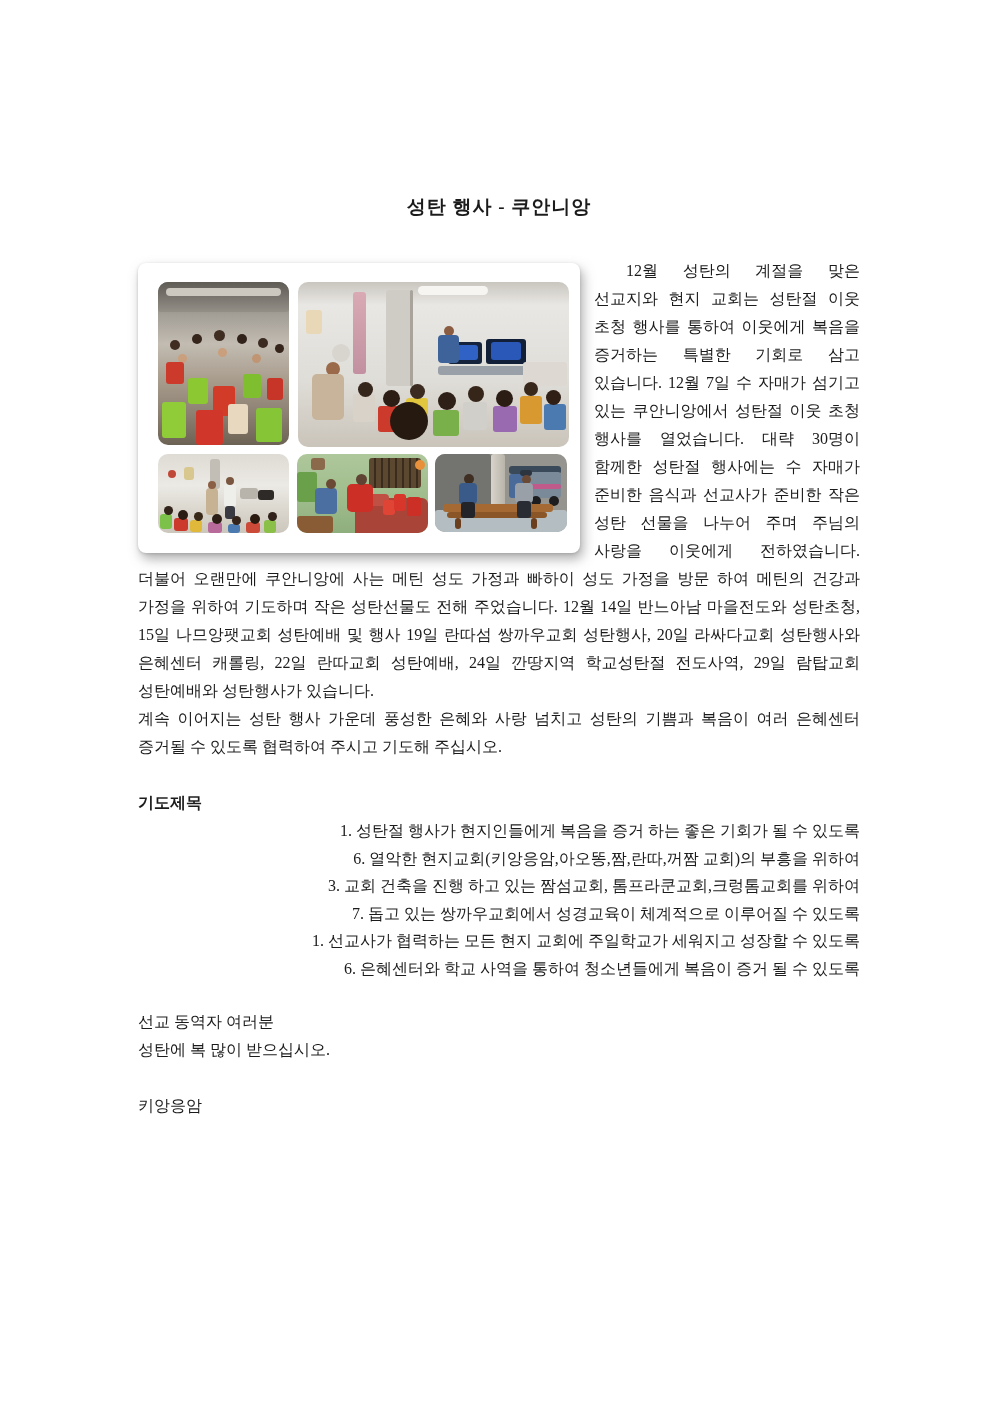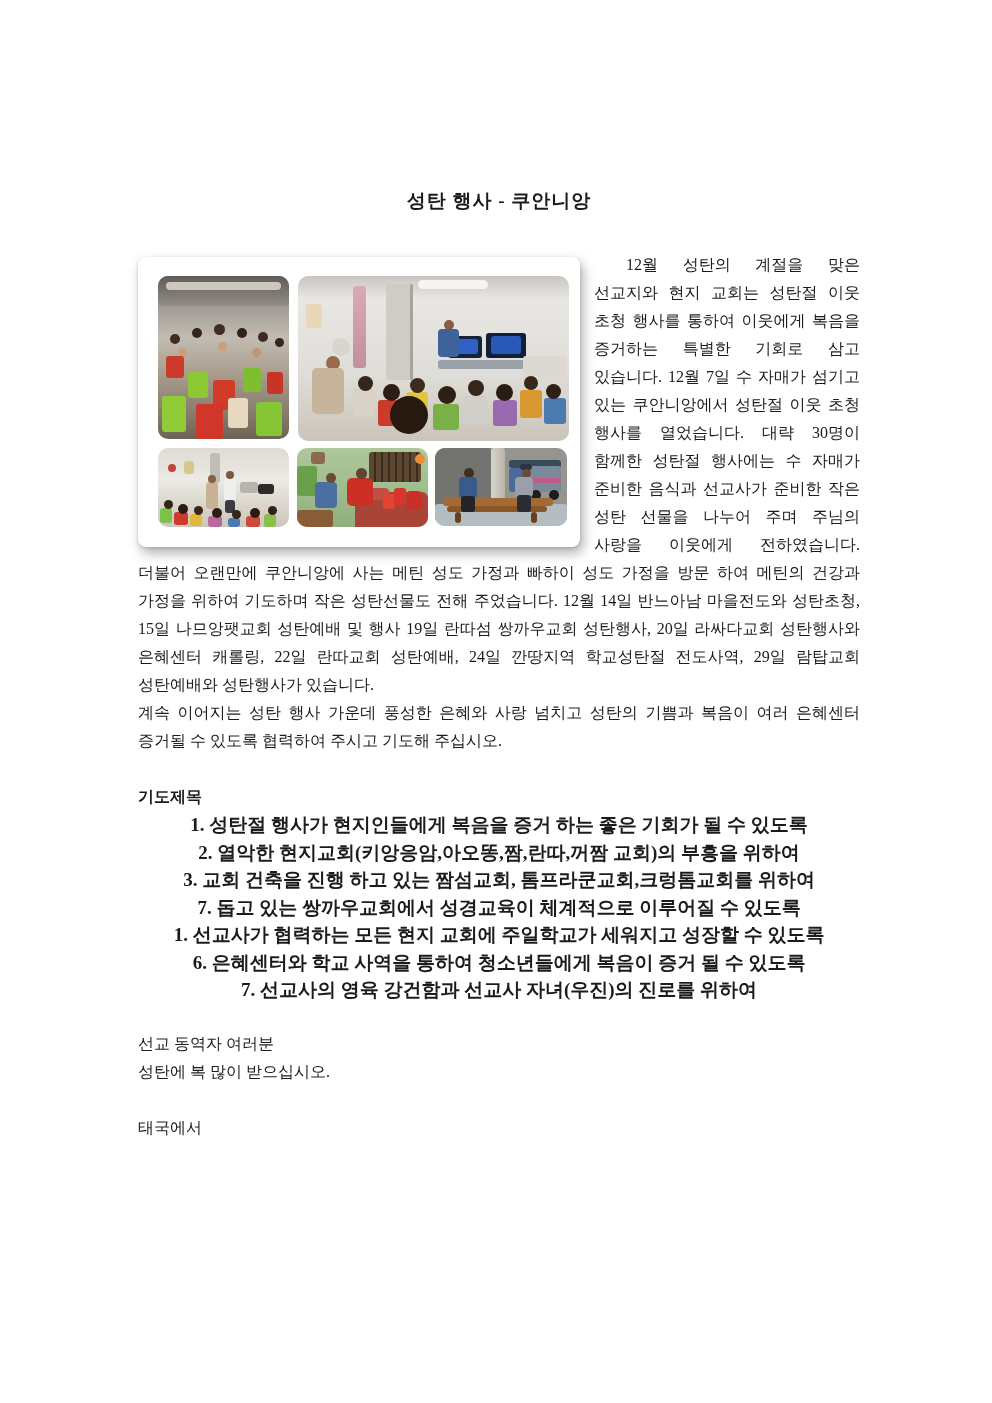--- a/index.html
+++ b/index.html
@@ -1,28 +1,28 @@
 <!DOCTYPE html>
 <html lang="ko"><head>
 <meta charset="utf-8">
 <style>
   html,body{margin:0;padding:0;background:#ffffff;}
   body{width:992px;height:1403px;position:relative;
        font-family:"Liberation Serif","DejaVu Serif",serif;
        color:#1b1b1b;-webkit-font-smoothing:antialiased;}
   .page{position:absolute;left:0;top:0;width:992px;height:1403px;background:#fff;overflow:hidden;}
-  .content{position:absolute;left:138px;top:188px;width:722px;}
+  .content{position:absolute;left:138px;top:194px;width:722px;}
   .title{margin:0 0 37px 0;text-align:center;font-size:19px;font-weight:bold;
          letter-spacing:1px;line-height:26px;}
   .para{margin:0;font-size:16px;line-height:28px;text-align:justify;
         word-break:keep-all;overflow-wrap:break-word;}
   .indent{text-indent:32px;}
   .prayer-heading{margin:28px 0 0 0;font-size:16px;font-weight:bold;line-height:28px;}
   .prayer-list{margin:0;}
-  .prayer-item{font-size:19px;line-height:27.5px;text-align:center;font-weight:bold;}
+  .prayer-item{font-size:16px;line-height:27.5px;text-align:right;}
   .closing{margin-top:26px;}
   .closing .line{font-size:16px;line-height:28px;min-height:28px;}
 
   
   .collage{float:left;width:442px;height:290px;margin:6px 14px 10px 0;
            background:#ffffff;border-radius:8px;position:relative;
            box-shadow:3px 6px 12px rgba(110,110,110,.55),0 1px 3px rgba(150,150,150,.4);}
   .ph{position:absolute;border-radius:10px;overflow:hidden;}
   .ph i{position:absolute;display:block;}
   .rd{border-radius:50% !important;}
@@ -174,29 +174,28 @@
         <i style="left:82px;top:47px;width:14px;height:17px;background:#2a2c34"></i>
       </div>
     </div>
 
     <p class="para indent">12월 성탄의 계절을 맞은 선교지와 현지 교회는 성탄절 이웃 초청 행사를 통하여 이웃에게 복음을 증거하는 특별한 기회로 삼고 있습니다. 12월 7일 수 자매가 섬기고 있는 쿠안니앙에서 성탄절 이웃 초청 행사를 열었습니다. 대략 30명이 함께한 성탄절 행사에는 수 자매가 준비한 음식과 선교사가 준비한 작은 성탄 선물을 나누어 주며 주님의 사랑을 이웃에게 전하였습니다. 더불어 오랜만에 쿠안니앙에 사는 메틴 성도 가정과 빠하이 성도 가정을 방문 하여 메틴의 건강과 가정을 위하여 기도하며 작은 성탄선물도 전해 주었습니다. 12월 14일 반느아남 마을전도와 성탄초청, 15일 나므앙팻교회 성탄예배 및 행사 19일 란따섬 쌍까우교회 성탄행사, 20일 라싸다교회 성탄행사와 은혜센터 캐롤링, 22일 란따교회 성탄예배, 24일 깐땅지역 학교성탄절 전도사역, 29일 람탑교회 성탄예배와 성탄행사가 있습니다.</p>
     <p class="para">계속 이어지는 성탄 행사 가운데 풍성한 은혜와 사랑 넘치고 성탄의 기쁨과 복음이 여러 은혜센터 증거될 수 있도록 협력하여 주시고 기도해 주십시오.</p>
 
     <h2 class="prayer-heading">기도제목</h2>
     <div class="prayer-list">
       <div class="prayer-item">1. 성탄절 행사가 현지인들에게 복음을 증거 하는 좋은 기회가 될 수 있도록</div>
-      <div class="prayer-item">2. 열악한 현지교회(키앙응암,아오똥,짬,란따,꺼짬 교회)의 부흥을 위하여</div>
+      <div class="prayer-item">6. 열악한 현지교회(키앙응암,아오똥,짬,란따,꺼짬 교회)의 부흥을 위하여</div>
       <div class="prayer-item">3. 교회 건축을 진행 하고 있는 짬섬교회, 톰프라쿤교회,크렁톰교회를 위하여</div>
       <div class="prayer-item">7. 돕고 있는 쌍까우교회에서 성경교육이 체계적으로 이루어질 수 있도록</div>
       <div class="prayer-item">1. 선교사가 협력하는 모든 현지 교회에 주일학교가 세워지고 성장할 수 있도록</div>
       <div class="prayer-item">6. 은혜센터와 학교 사역을 통하여 청소년들에게 복음이 증거 될 수 있도록</div>
-      <div class="prayer-item">7. 선교사의 영육 강건함과 선교사 자녀(우진)의 진로를 위하여</div>
     </div>
 
     <div class="closing">
       <div class="line">선교 동역자 여러분</div>
       <div class="line">성탄에 복 많이 받으십시오.</div>
       <div class="line"></div>
-      <div class="line">태국에서</div>
+      <div class="line">키앙응암</div>
     </div>
 
   </div>
 </div>
 
 </body></html>

